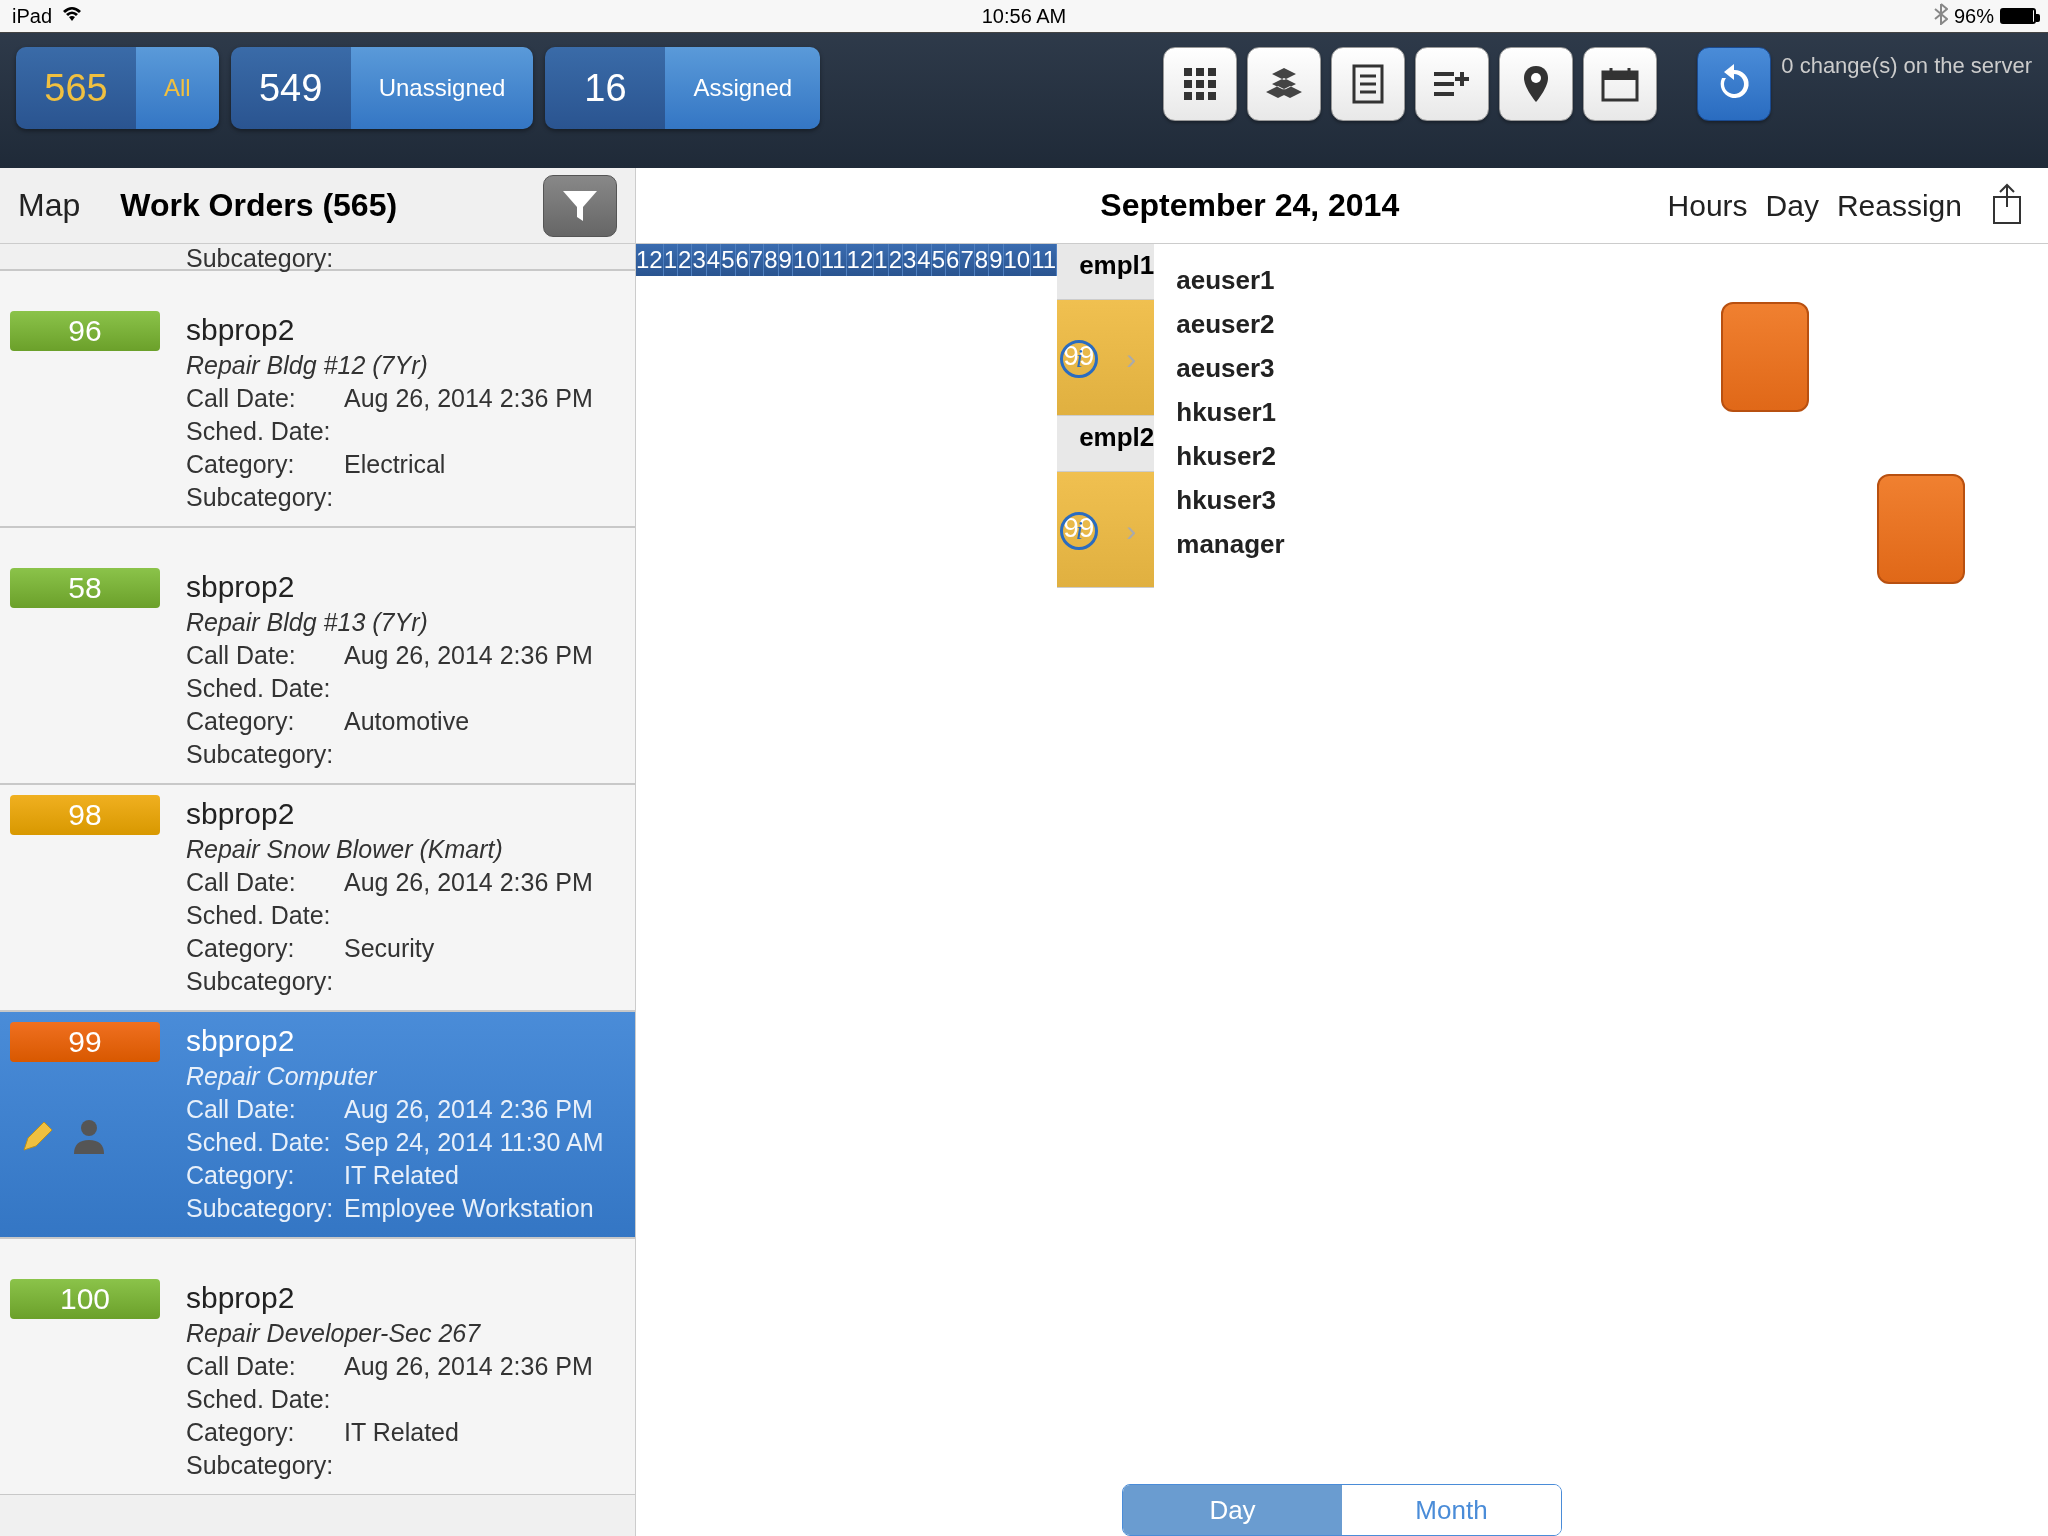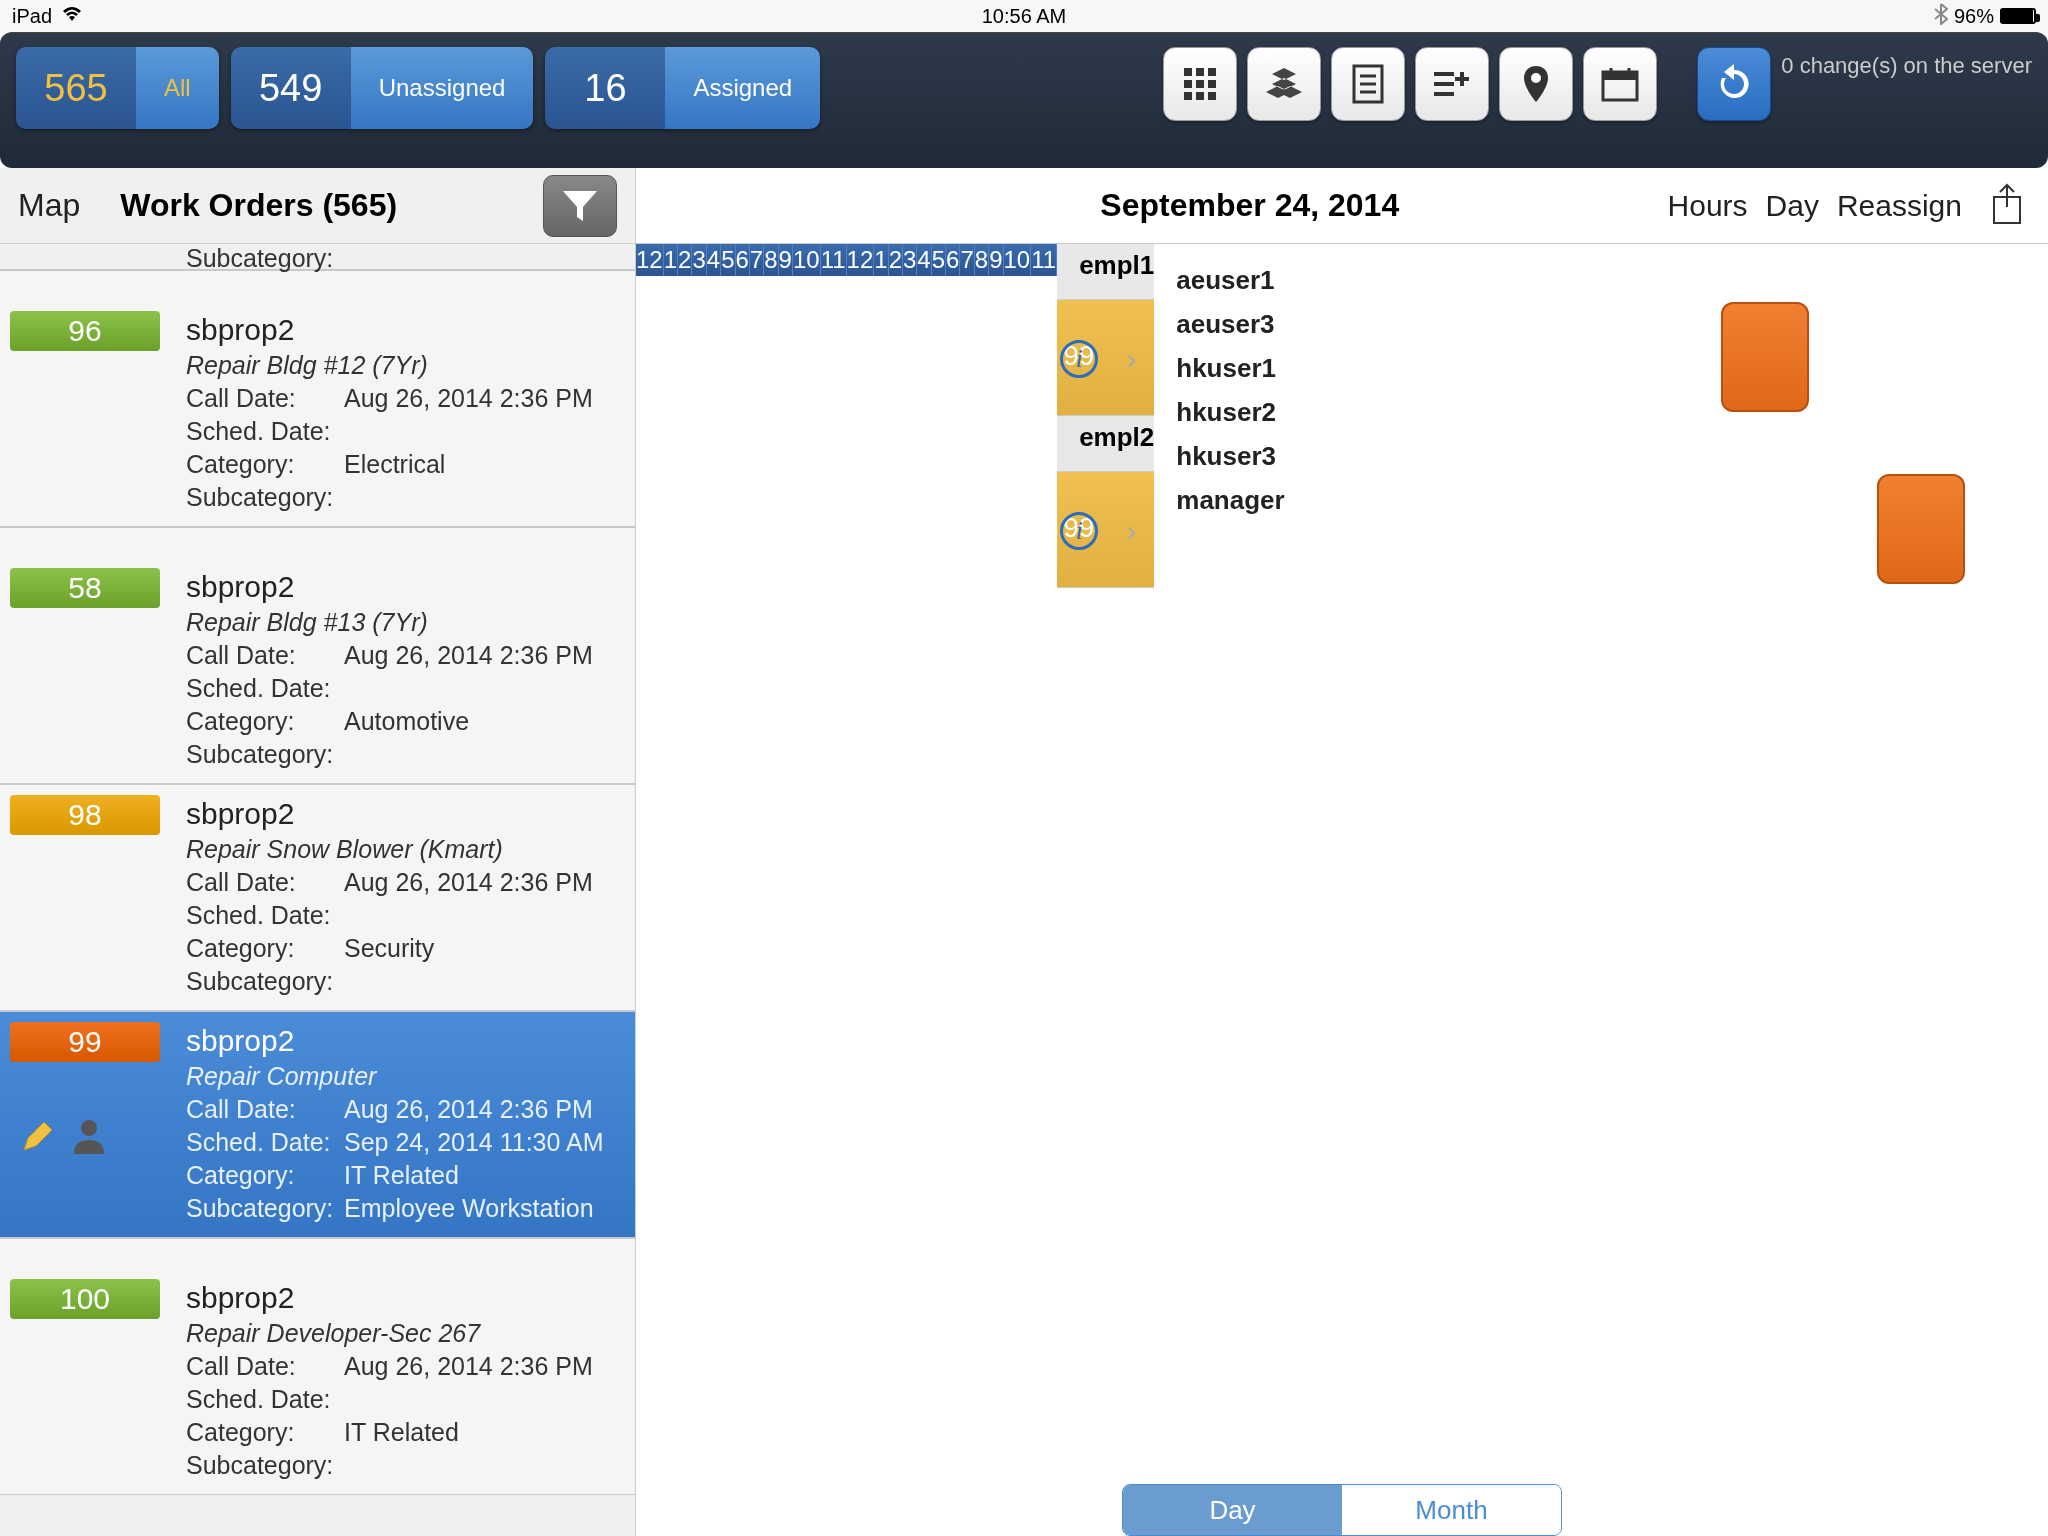--- a/index.html
+++ b/index.html
@@ -8,21 +8,21 @@
   
   .status-bar { height: 32px; background: #f7f7f7; display: flex; align-items: center; padding: 0 12px; font-size: 20px; color: #000; }
   .status-left { flex: 1; display: flex; align-items: center; gap: 8px; }
   .status-center { flex: 1; text-align: center; font-weight: 500; }
   .status-right { flex: 1; text-align: right; display: flex; justify-content: flex-end; align-items: center; gap: 6px; }
   .wifi-icon { display: inline-block; }
   .battery { display: inline-block; width: 36px; height: 16px; border: 2px solid #000; border-radius: 3px; position: relative; background: linear-gradient(to right, #000 96%, transparent 96%); }
   .battery::after { content: ''; position: absolute; right: -6px; top: 4px; width: 4px; height: 8px; background: #000; border-radius: 0 2px 2px 0; }
   
   
-  .toolbar { height: 136px; background: linear-gradient(#2e3a4a, #1f2a38); display: flex; align-items: flex-start; padding: 14px 16px 0; gap: 12px; border-top: 1px solid #444; border-radius: 12px; }
+  .toolbar { height: 136px; background: linear-gradient(#2e3a4a, #1f2a38); display: flex; align-items: flex-start; padding: 14px 16px 0; gap: 12px; border-top: 1px solid #444; }
   .filter-group { display: flex; border-radius: 10px; overflow: hidden; height: 82px; box-shadow: 0 2px 4px rgba(0,0,0,0.4); }
   .filter-btn { display: flex; align-items: center; justify-content: center; font-size: 24px; color: #fff; background: linear-gradient(#5a9ad9, #3476c4); border: none; cursor: pointer; }
   .filter-count { width: 120px; background: linear-gradient(#3a6ba8, #2a5490); font-size: 38px; font-weight: 400; }
   .filter-count.gold { color: #f0c040; }
   .filter-label { padding: 0 28px; }
   .filter-group.active { position: relative; }
   .filter-group.active::after { content: ''; position: absolute; bottom: -18px; left: 60px; width: 0; height: 0; border-left: 14px solid transparent; border-right: 14px solid transparent; border-top: 18px solid #2a5490; }
   
   .toolbar-spacer { flex: 1; }
   .icon-btn { width: 74px; height: 74px; background: linear-gradient(#fff, #e8e8e8); border: 1px solid #999; border-radius: 12px; display: flex; align-items: center; justify-content: center; font-size: 40px; color: #333; cursor: pointer; box-shadow: 0 2px 3px rgba(0,0,0,0.3); }
@@ -371,20 +371,21 @@
         <div class="emp-header">empl2</div>
         <div class="emp-row">
           <span class="emp-tag">99</span>
     <div class="task-block" style="left:820px"></div>
     <div class="info-btn">i</div>
     <div class="chev">›</div>
         </div>
       </div>
     <div class="emp-list" id="emp-list">
         <div>aeuser1</div>
+        <div>aeuser2</div>
         <div>aeuser3</div>
         <div>hkuser1</div>
         <div>hkuser2</div>
         <div>hkuser3</div>
         <div>manager</div>
       </div>
     <div class="seg-control">
       <div class="seg-btn active">Day</div>
       <div class="seg-btn inactive">Month</div>
     </div>

